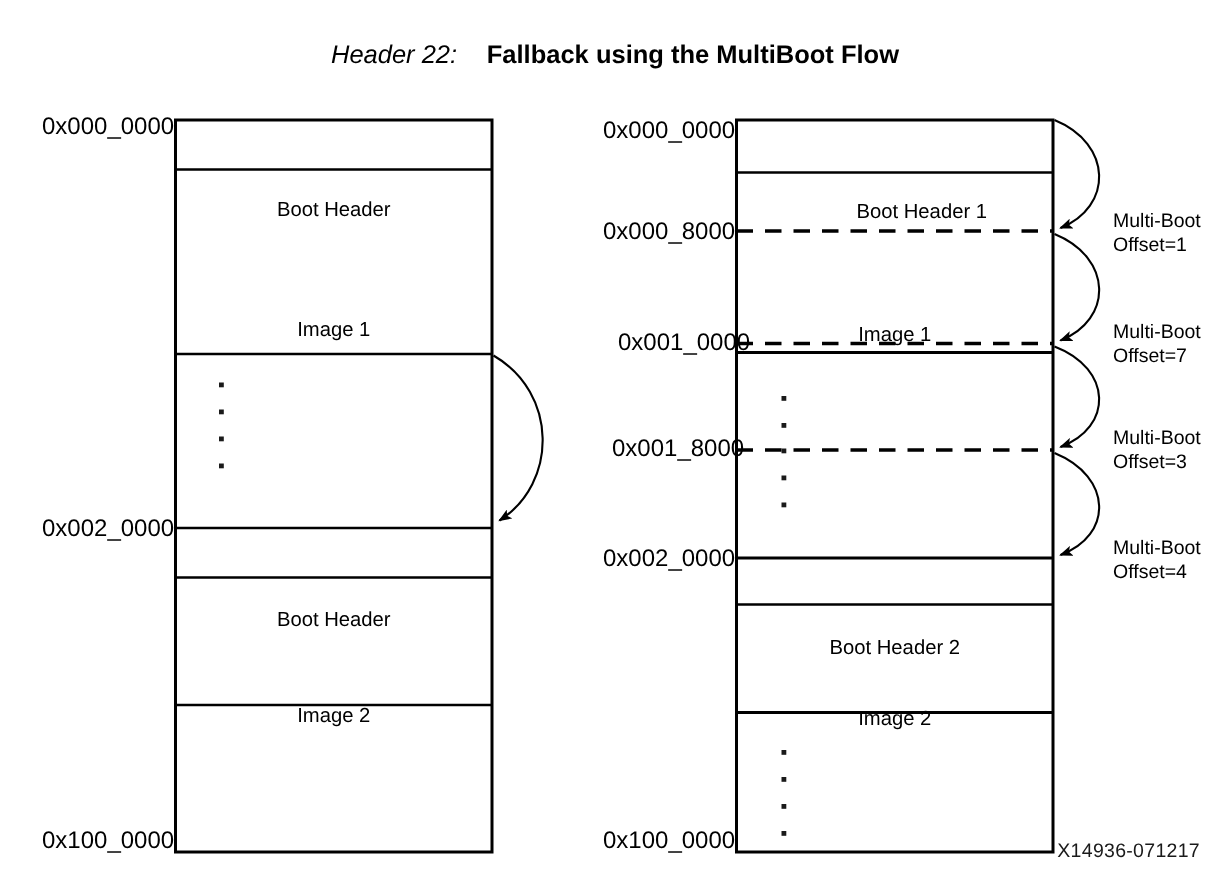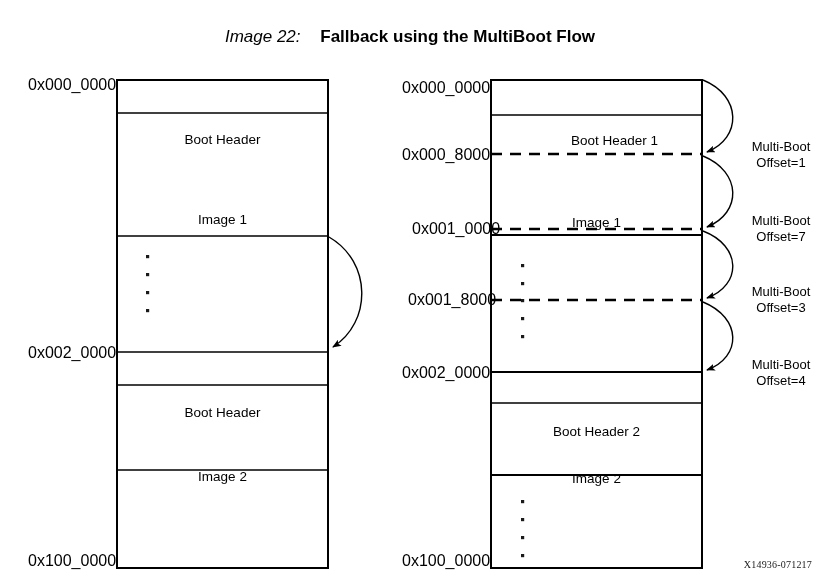--- a/index.html
+++ b/index.html
@@ -56,38 +56,38 @@
     line-height: 15px;
     white-space: nowrap;
     text-align: center;
     margin-top: 44px;
   }
   .arrow-label {
     position: absolute;
     font-size: 13px;
     line-height: 15.5px;
     white-space: nowrap;
-    text-align: center;
+    text-align: left;
   }
   #figure-id {
     position: absolute;
-    right: 8px;
+    right: 20px;
     top: 559px;
-    font-size: 10px;
+    font-size: 13px;
     letter-spacing: 0.2px;
-    font-family: Liberation Serif, serif;
+    font-family: Liberation Sans, sans-serif;
     color: #1a1a1a;
     white-space: nowrap;
   }
 </style>
 </head>
 <body>
 
 <div id="figure-title">
-  <span class="fig-num">Image 22:</span>
+  <span class="fig-num">Header 22:</span>
   <span class="fig-name">Fallback using the MultiBoot Flow</span>
 </div>
 
 <svg class="diagram-svg" viewBox="0 0 820 585" xmlns="http://www.w3.org/2000/svg">
   <defs>
     <marker id="arrowhead" markerWidth="9" markerHeight="7" refX="8" refY="3.5" orient="auto" markerUnits="userSpaceOnUse">
       <path d="M0,0 L9,3.5 L0,7 L2,3.5 z" fill="#000000"></path>
     </marker>
   </defs>
 

